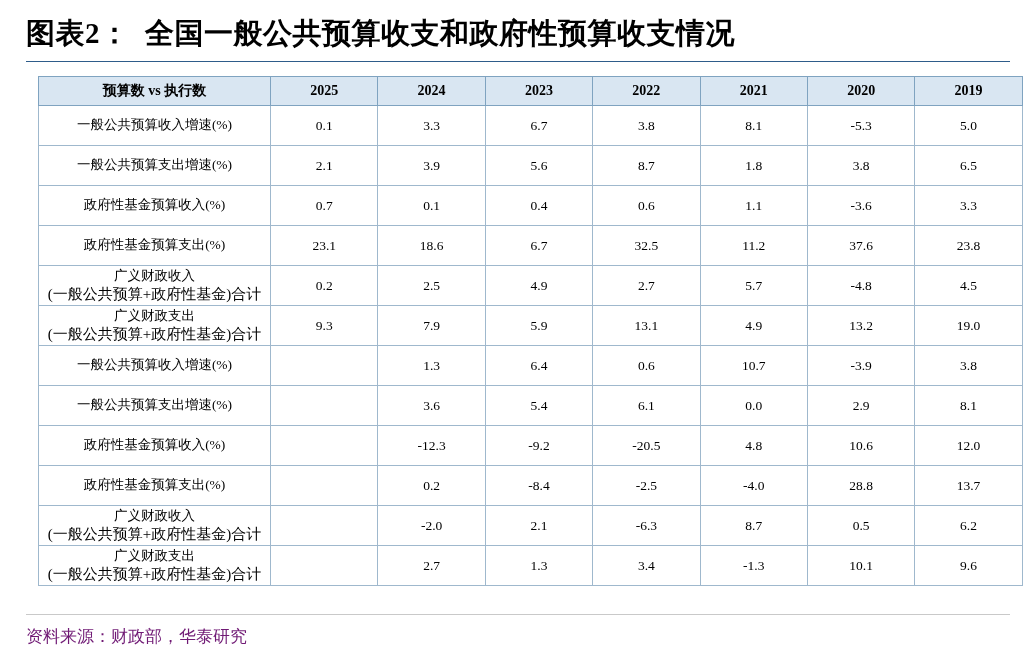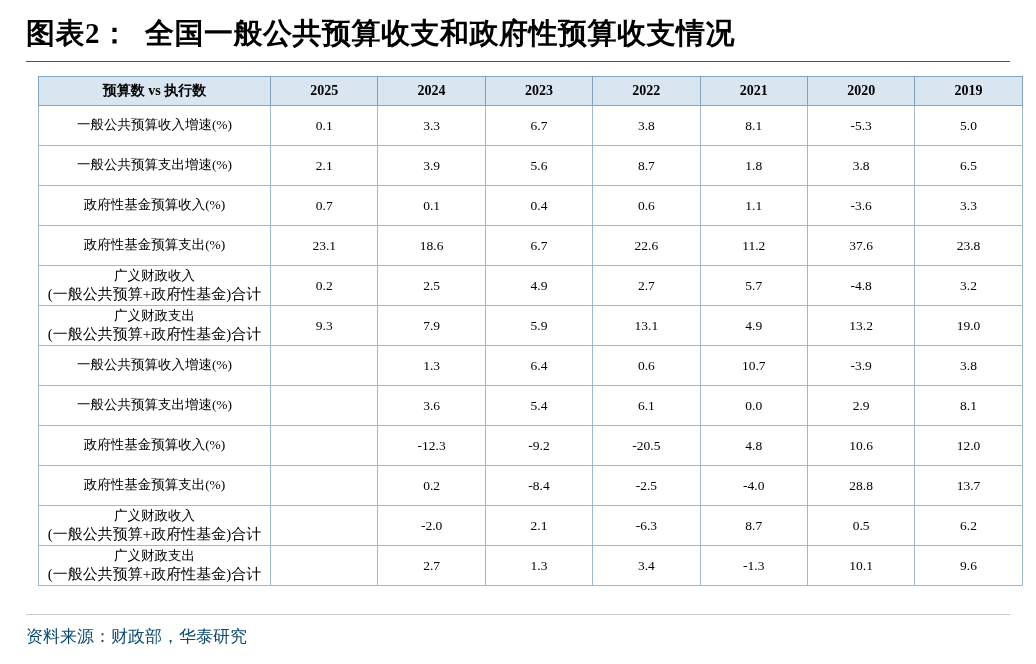--- a/index.html
+++ b/index.html
@@ -78,21 +78,21 @@
     left: 26px;
     right: 26px;
     bottom: 16px;
   }
   .source-rule {
     border-top: 1px solid #c9c9c9;
     margin-bottom: 10px;
   }
   .source-text {
     font-size: 17px;
-    color: #0c4a6e;
+    color: #701a75;
     font-family: "Liberation Serif", "DejaVu Serif", serif;
   }
 </style>
 </head>
 <body>
 
 <div class="page">
 
   <div class="title-block">
     <div class="title"><span>图表2：</span>&nbsp;&nbsp;<span>全国一般公共预算收支和政府性预算收支情况</span></div>
@@ -154,35 +154,35 @@
           <td>1.1</td>
           <td>-3.6</td>
           <td>3.3</td>
         </tr>
 
         <tr>
           <td class="label">政府性基金预算支出(%)</td>
           <td>23.1</td>
           <td>18.6</td>
           <td>6.7</td>
-          <td>22.6</td>
+          <td>32.5</td>
           <td>11.2</td>
           <td>37.6</td>
           <td>23.8</td>
         </tr>
 
         <tr>
           <td class="label"><span>广义财政收入</span><span class="sub">(一般公共预算+政府性基金)合计</span></td>
           <td>0.2</td>
           <td>2.5</td>
           <td>4.9</td>
           <td>2.7</td>
           <td>5.7</td>
           <td>-4.8</td>
-          <td>3.2</td>
+          <td>4.5</td>
         </tr>
 
         <tr>
           <td class="label"><span>广义财政支出</span><span class="sub">(一般公共预算+政府性基金)合计</span></td>
           <td>9.3</td>
           <td>7.9</td>
           <td>5.9</td>
           <td>13.1</td>
           <td>4.9</td>
           <td>13.2</td>

